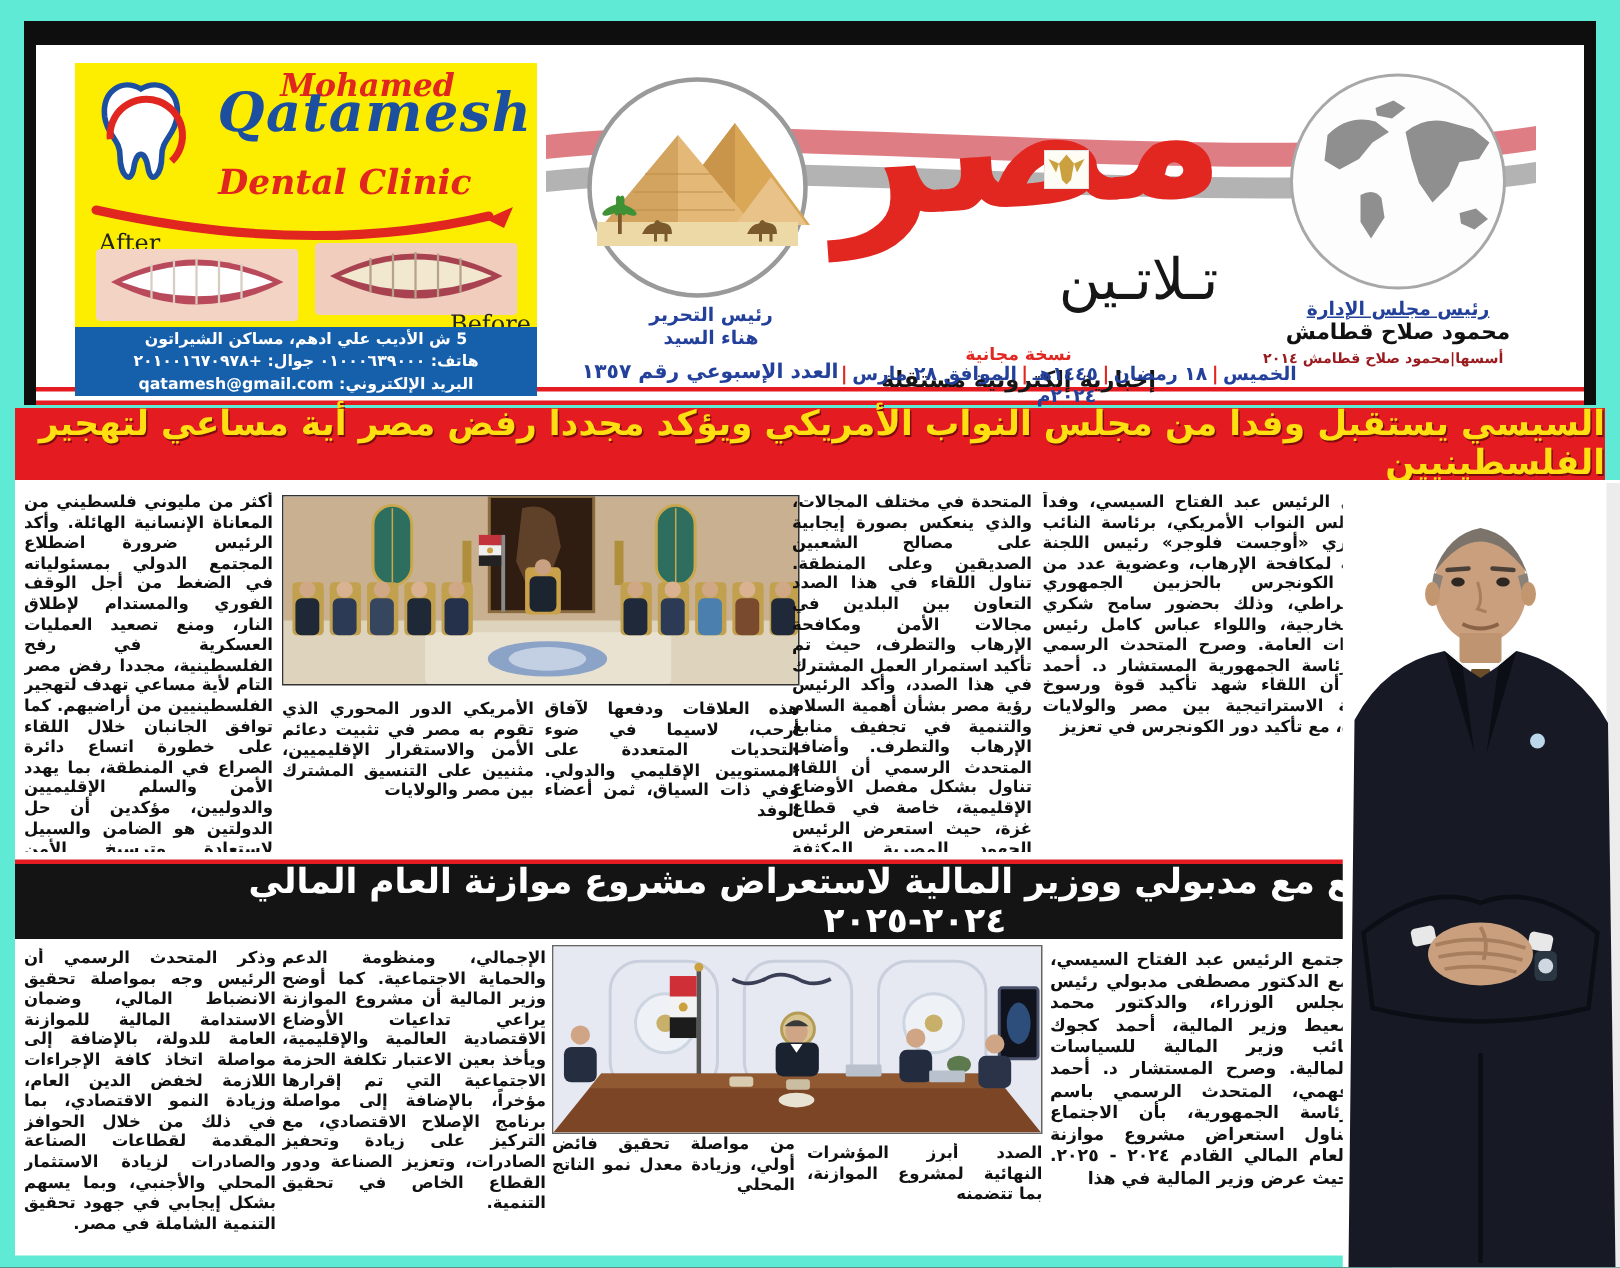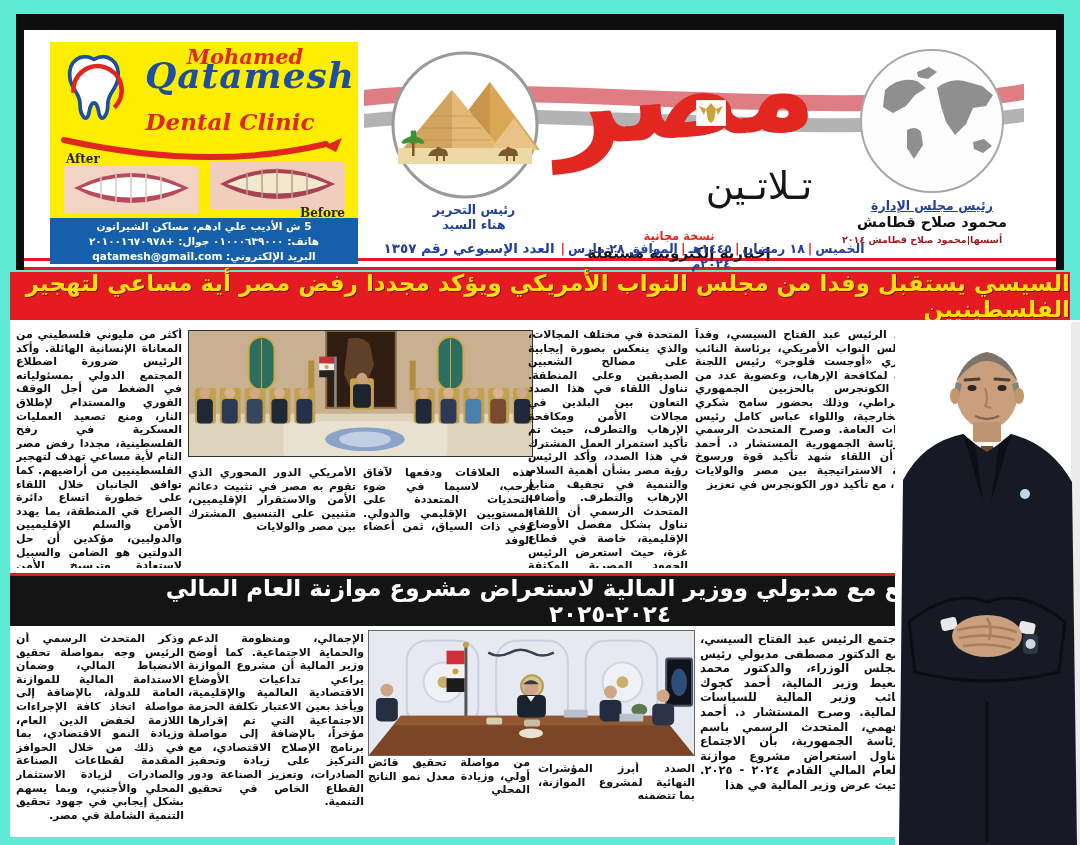--- a/index.html
+++ b/index.html
@@ -24,30 +24,30 @@
   .brand-main{position:absolute;left:55px;top:12px;width:250px;
               font-family:"DejaVu Serif",serif;font-style:italic;font-weight:700;
               color:#1d4fa1;font-size:36px;letter-spacing:1px;}
   .brand-sub{position:absolute;left:80px;top:66px;width:200px;text-align:center;
              font-family:"DejaVu Serif",serif;font-style:italic;font-weight:700;
              color:#e0261f;font-size:23px;}
   .smilearc{position:absolute;left:8px;bottom:-2px;width:292px;height:28px;}
   .ad-photos{position:relative;height:56px;}
   .smilebox{position:absolute;top:4px;width:135px;height:48px;}
   .smile-a{left:14px;} .smile-b{left:160px;top:0;}
-  .adlbl{position:absolute;font-size:12px;font-weight:700;color:#222;font-family:"DejaVu Serif",serif;}
+  .adlbl{position:absolute;font-size:16px;font-weight:400;color:#222;font-family:"DejaVu Serif",serif;}
   .lbl-after{left:16px;top:-10px;} .lbl-before{left:250px;top:44px;}
   .ad-bar{position:absolute;left:0;right:0;bottom:0;height:46px;background:#1660ab;color:#fff;
           font-size:10.5px;font-weight:700;text-align:center;line-height:15px;padding-top:1px;}
 
   
   .pyr{position:absolute;left:366px;top:20px;width:150px;height:150px;z-index:2;}
   .editor{position:absolute;left:380px;top:172px;width:140px;text-align:center;z-index:2;
           color:#23409a;font-weight:700;font-size:12.5px;line-height:15px;}
-  .issue{position:absolute;left:355px;top:210px;width:180px;text-align:center;z-index:2;
+  .issue{position:absolute;left:355px;top:210px;width:180px;z-index:2;
          color:#23409a;font-weight:700;font-size:13.5px;}
 
   
   .logoword{position:absolute;left:505px;top:2px;width:310px;height:140px;z-index:2;
             text-align:center;font-size:118px;line-height:128px;font-weight:700;color:#e22620;
             transform:rotate(-4deg);}
   .emblem{position:absolute;left:672px;top:70px;z-index:3;}
   .logoword2{position:absolute;left:610px;top:136px;width:250px;z-index:2;text-align:center;
              font-size:38px;line-height:40px;font-weight:400;color:#161616;}
   .tagline{position:absolute;left:540px;top:178px;width:230px;z-index:2;text-align:center;

